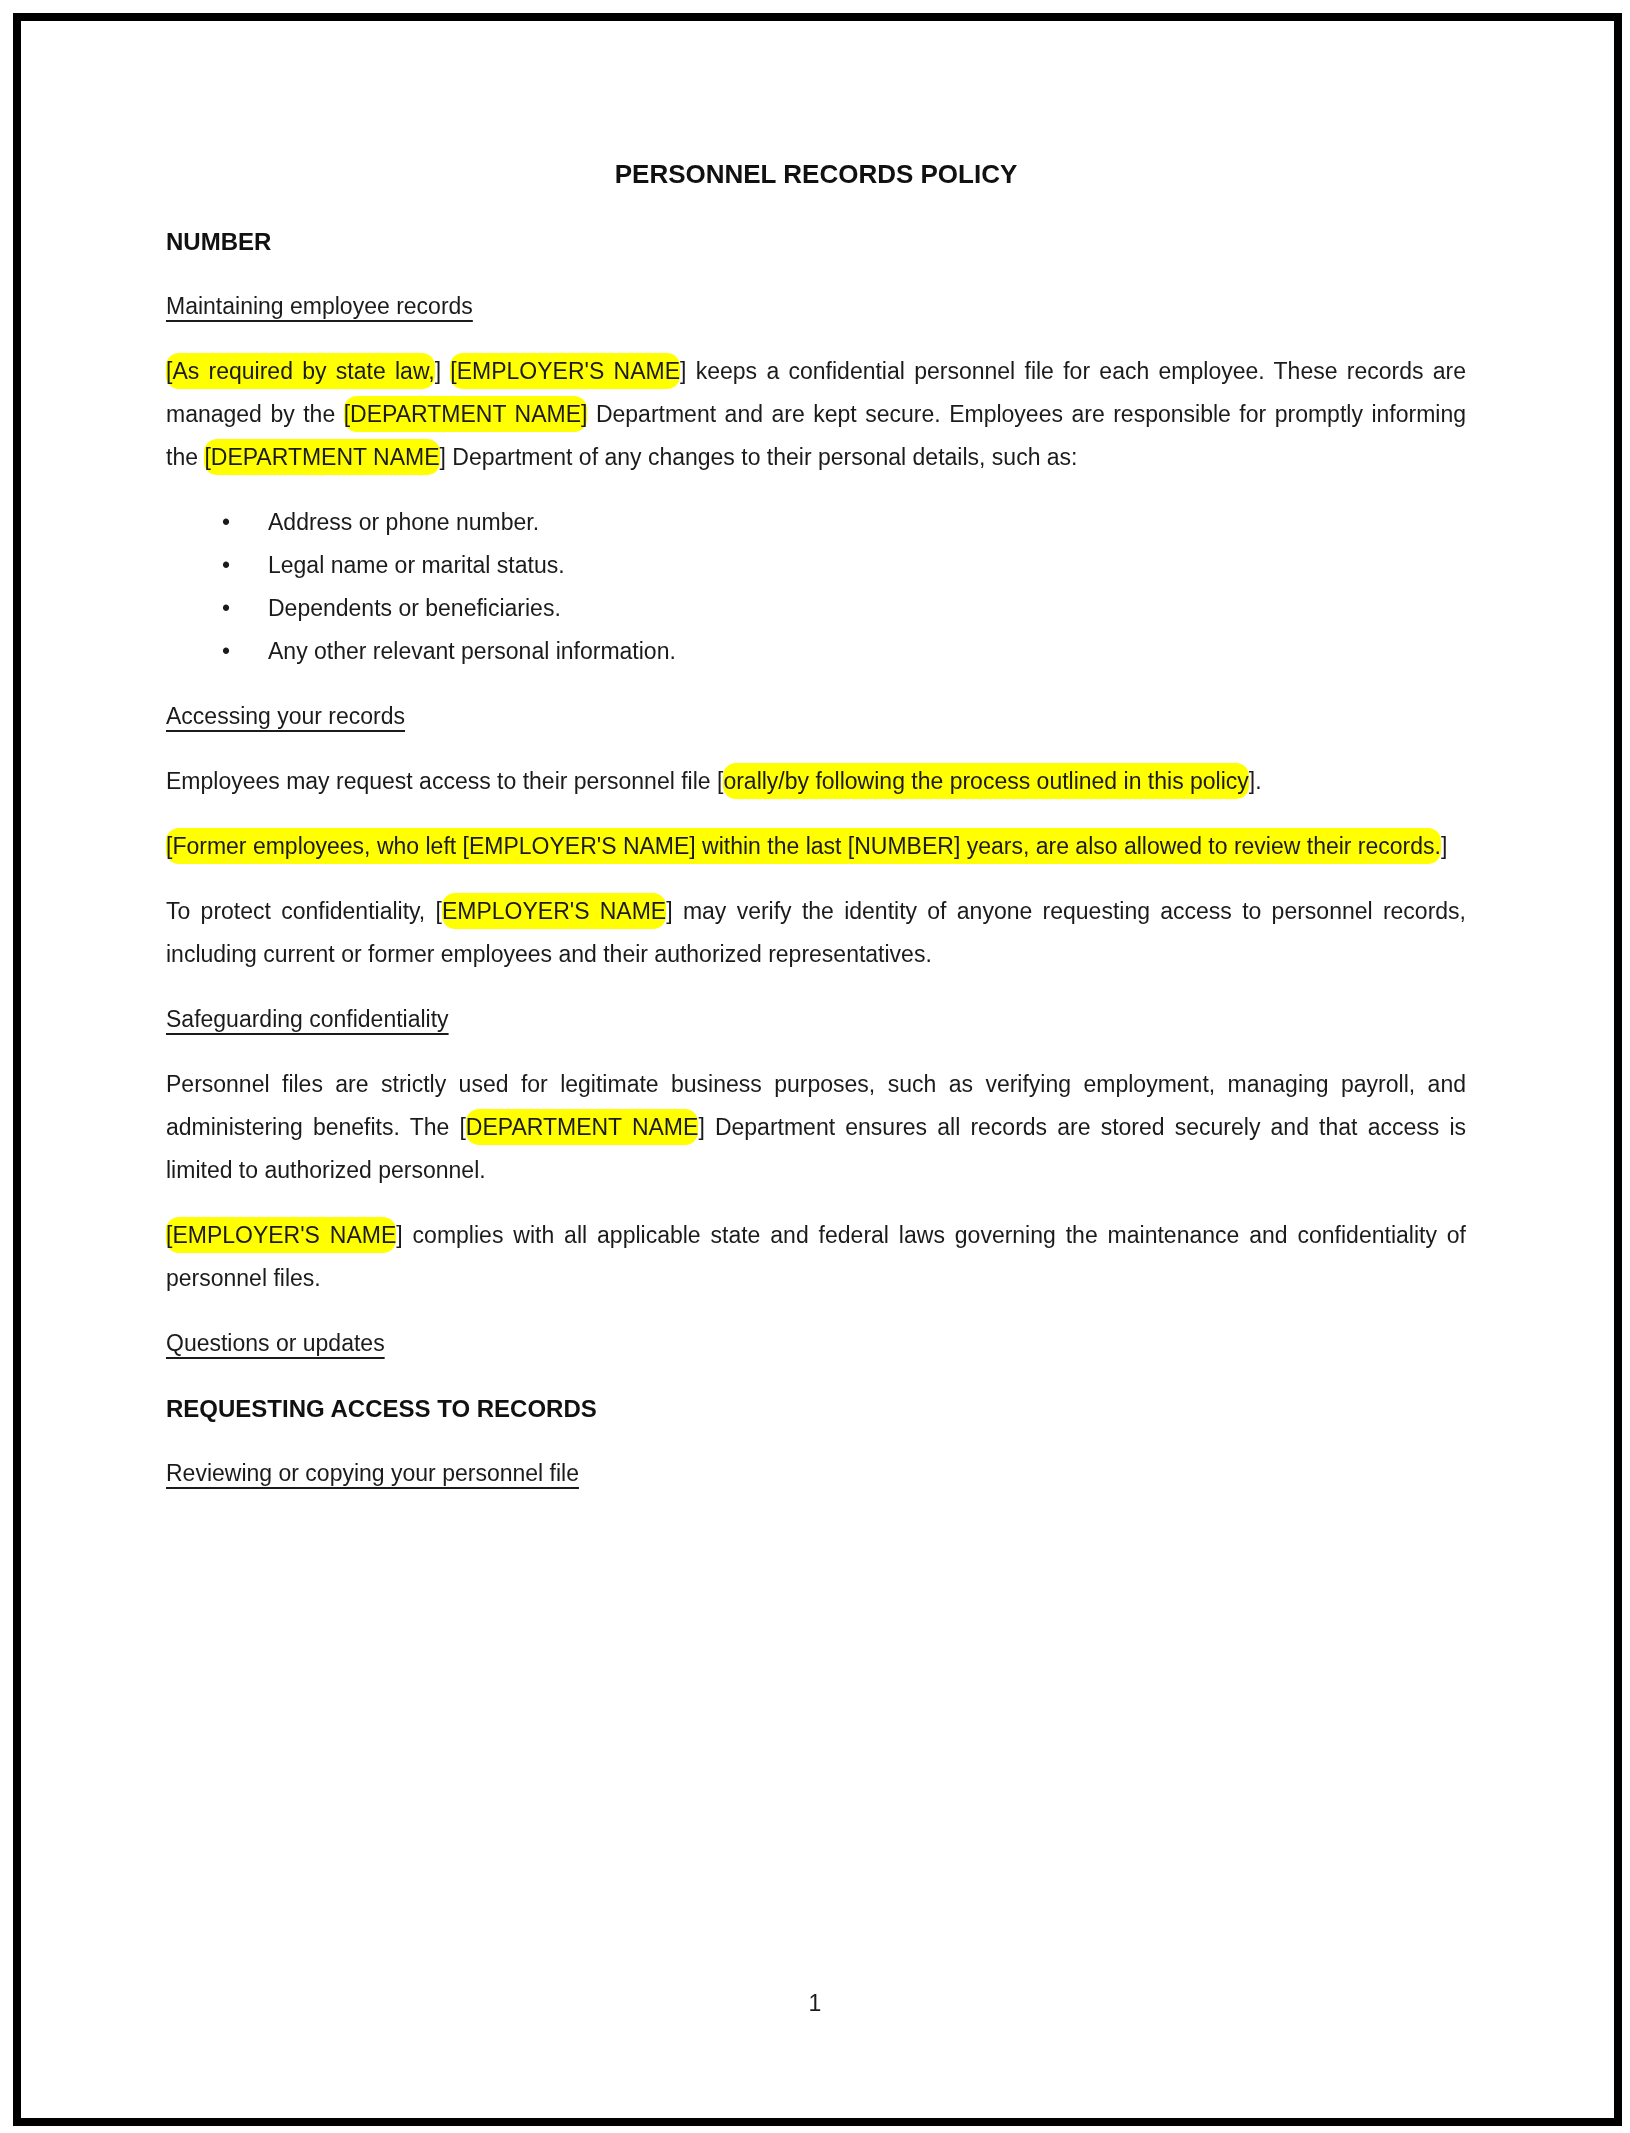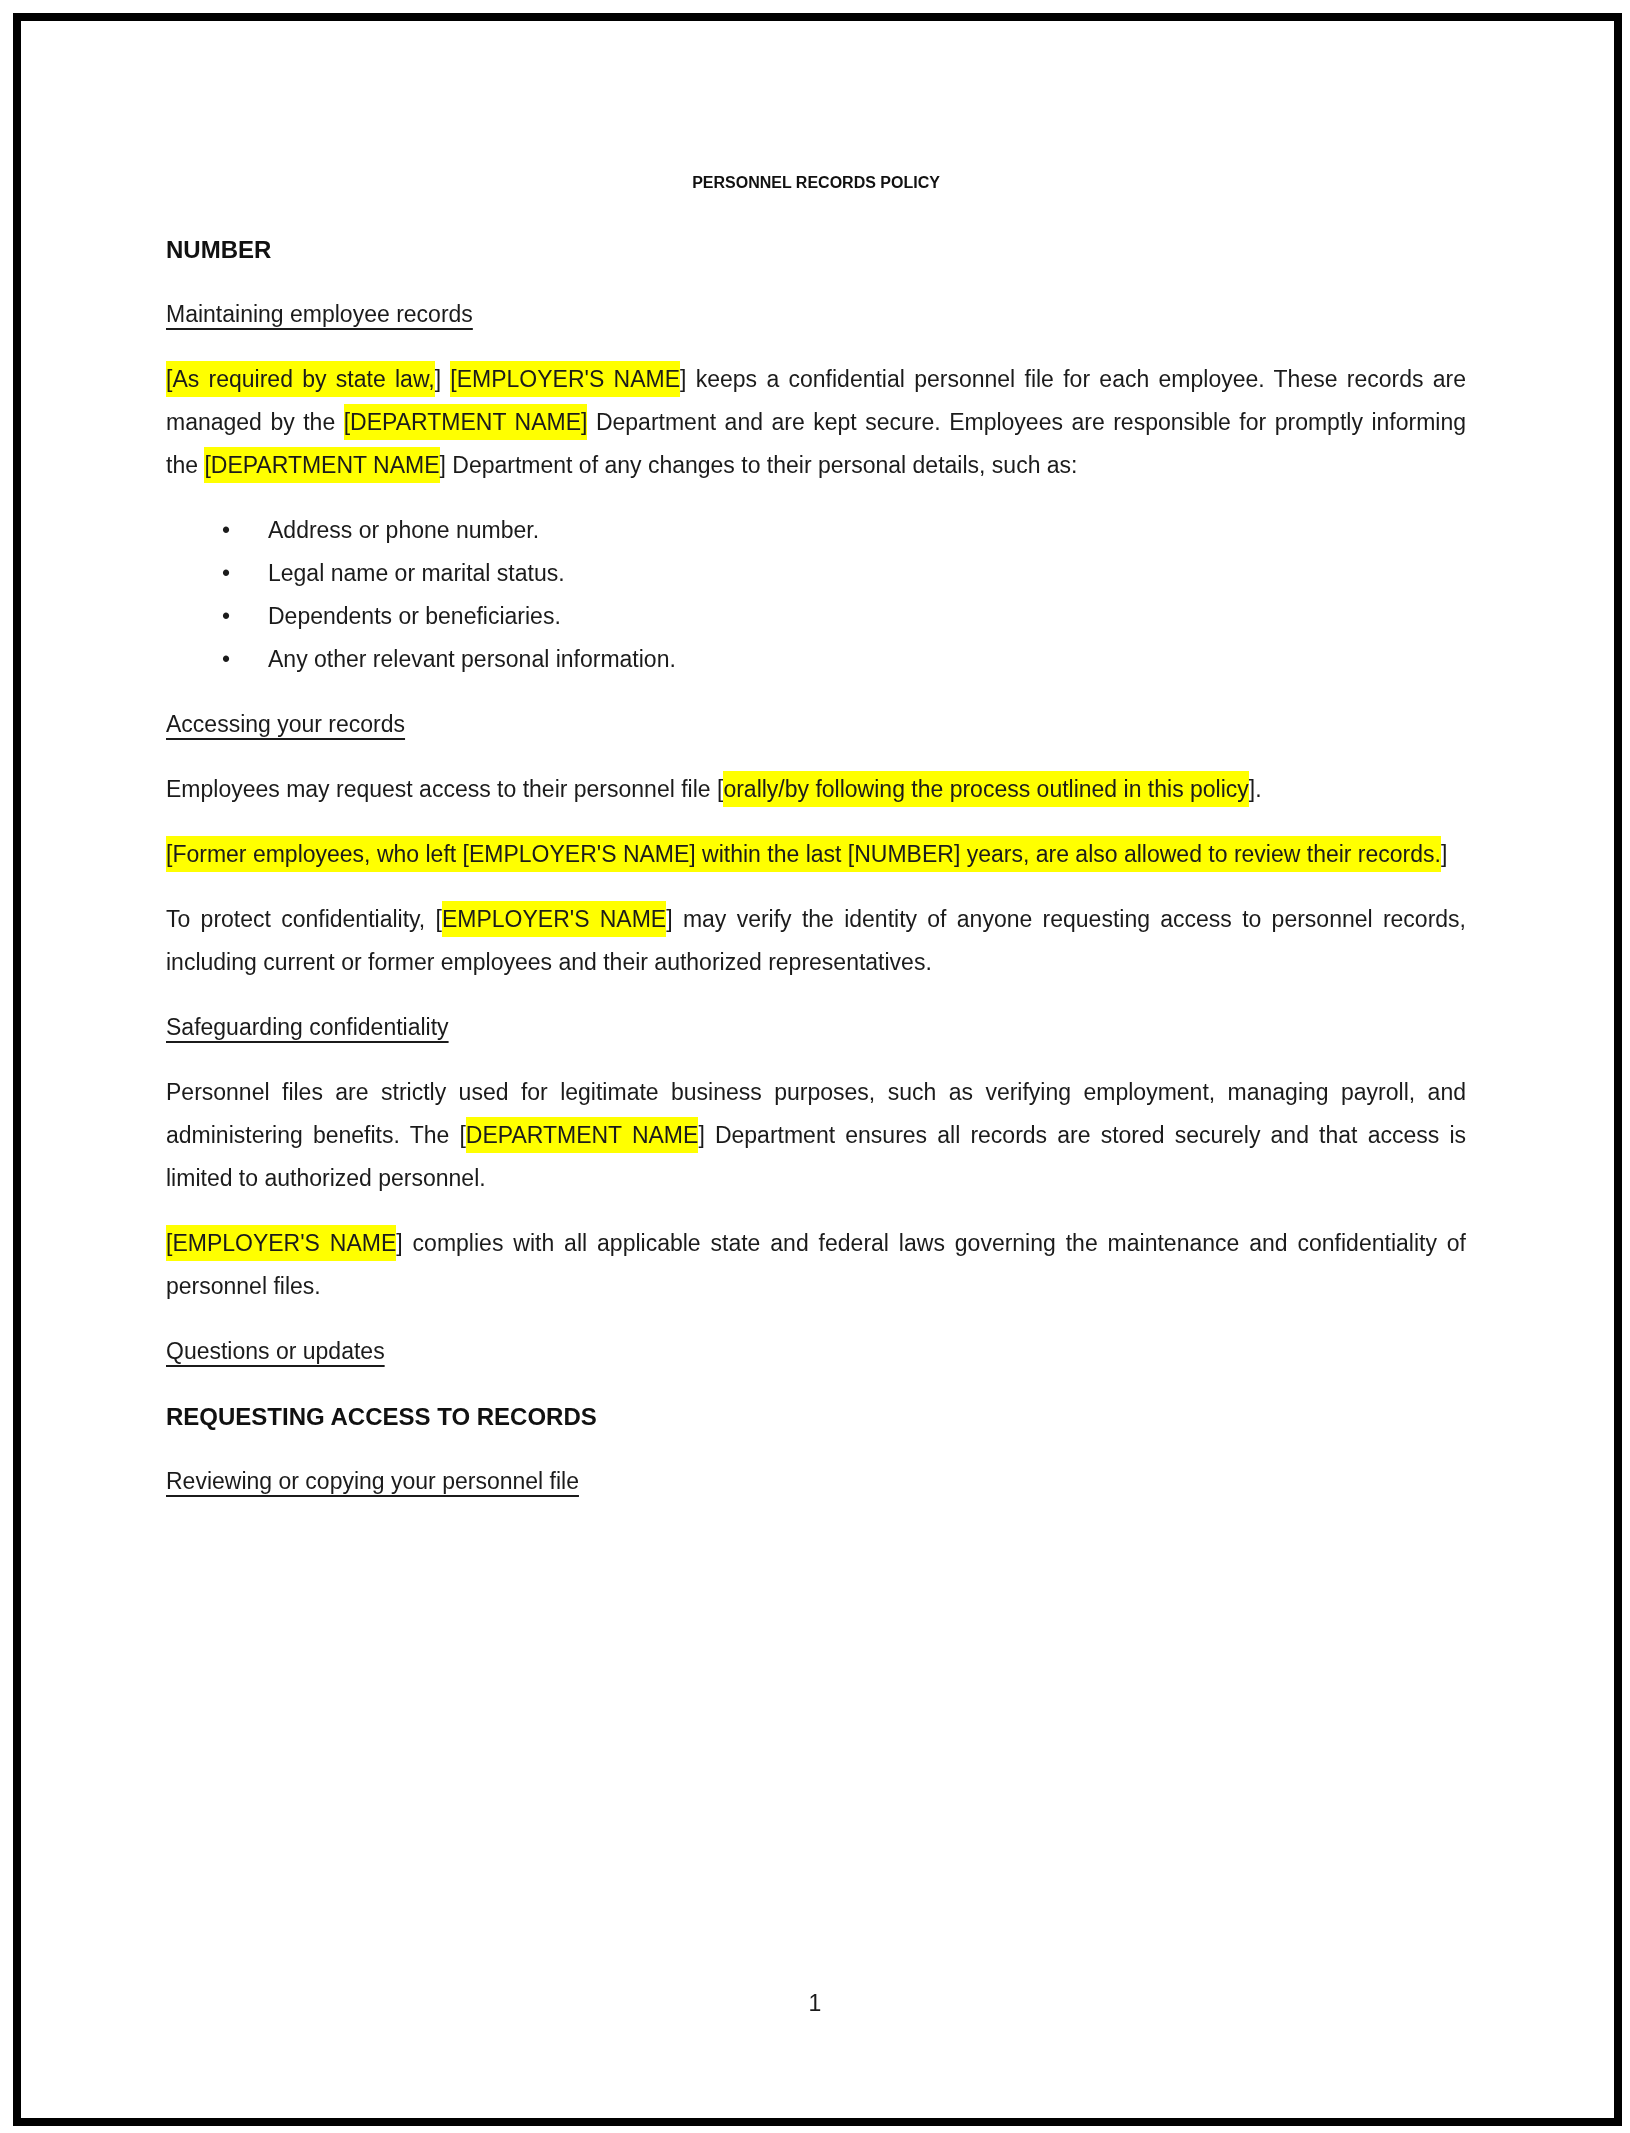--- a/index.html
+++ b/index.html
@@ -27,25 +27,25 @@
   .content {
     position: absolute;
     left: 166px;
     top: 0;
     width: 1300px;
     padding-top: 153px;
     font-size: 23px;
     line-height: 43px;
   }
   .doc-title {
-    font-size: 16px;
+    font-size: 26px;
     font-weight: bold;
     text-align: center;
     line-height: 43px;
-    margin: 8px 0 24px 0;
+    margin: 0 0 24px 0;
     color: #111111;
   }
   .h-bold {
     font-size: 24px;
     font-weight: bold;
     margin: 0 0 22px 0;
     color: #111111;
   }
   .h-under {
     margin: 0 0 22px 0;
@@ -55,20 +55,21 @@
     text-decoration-thickness: 2px;
     text-underline-offset: 6px;
   }
   p.para {
     margin: 0 0 22px 0;
     text-align: justify;
   }
   .hl {
     background: #ffff00;
     padding: 5px 0;
+    border-radius: 13px;
   }
   ul.bullets {
     list-style: none;
     margin: 0 0 22px 0;
     padding: 0 0 0 56px;
   }
   ul.bullets li {
     position: relative;
     padding-left: 46px;
   }

